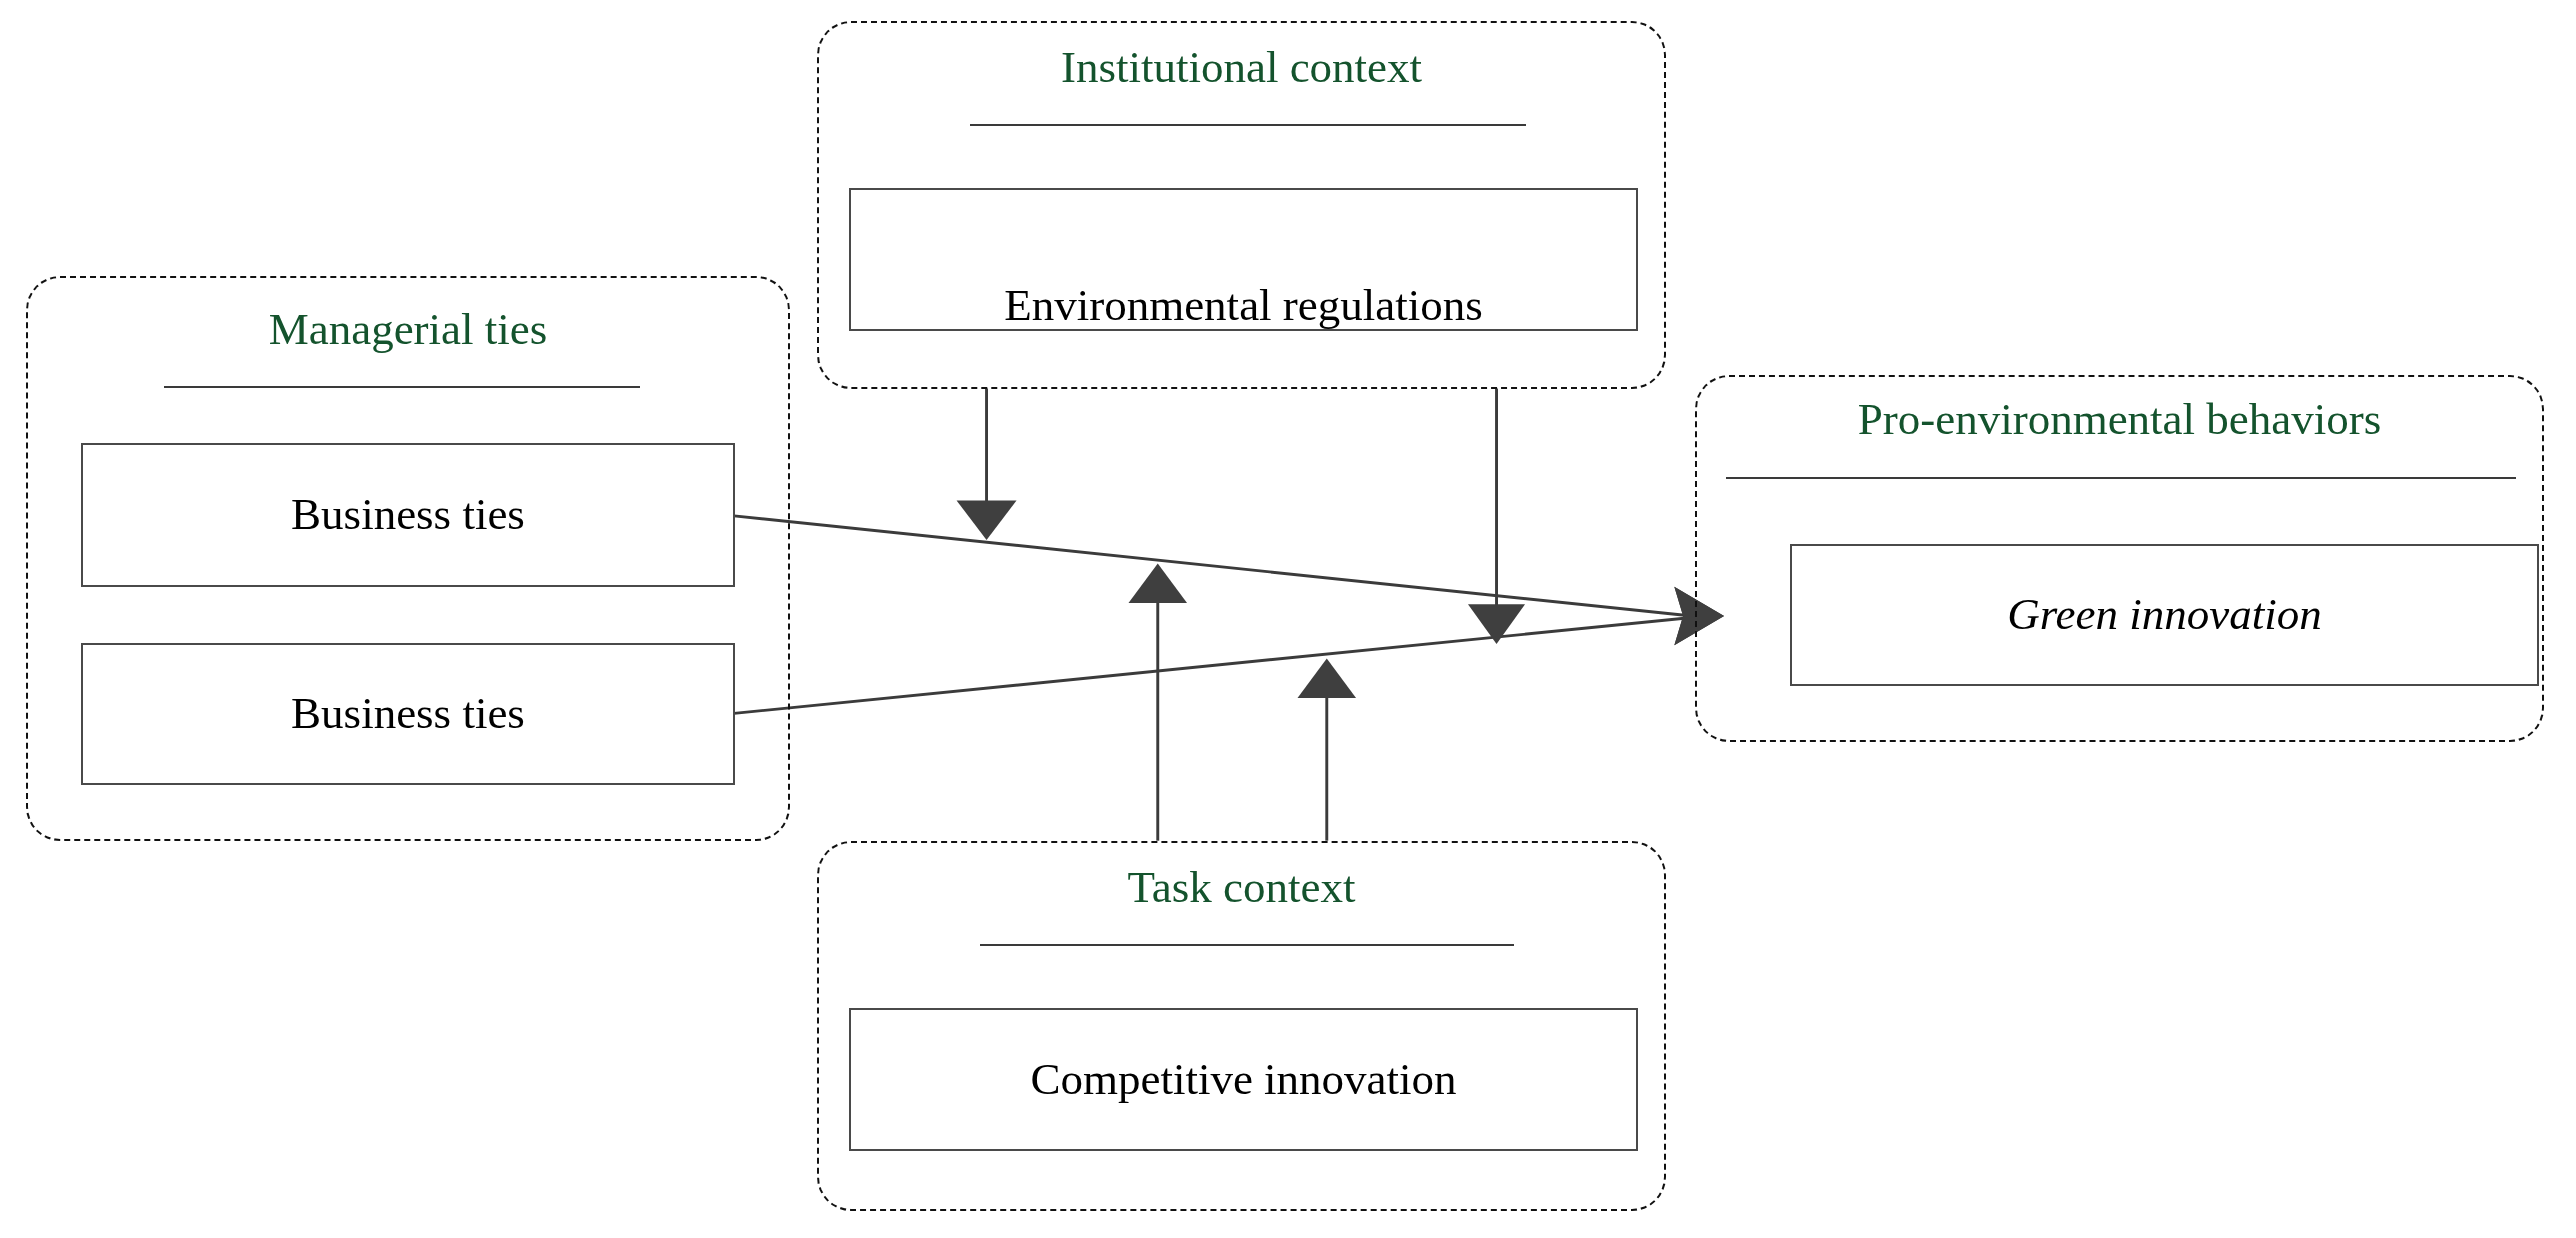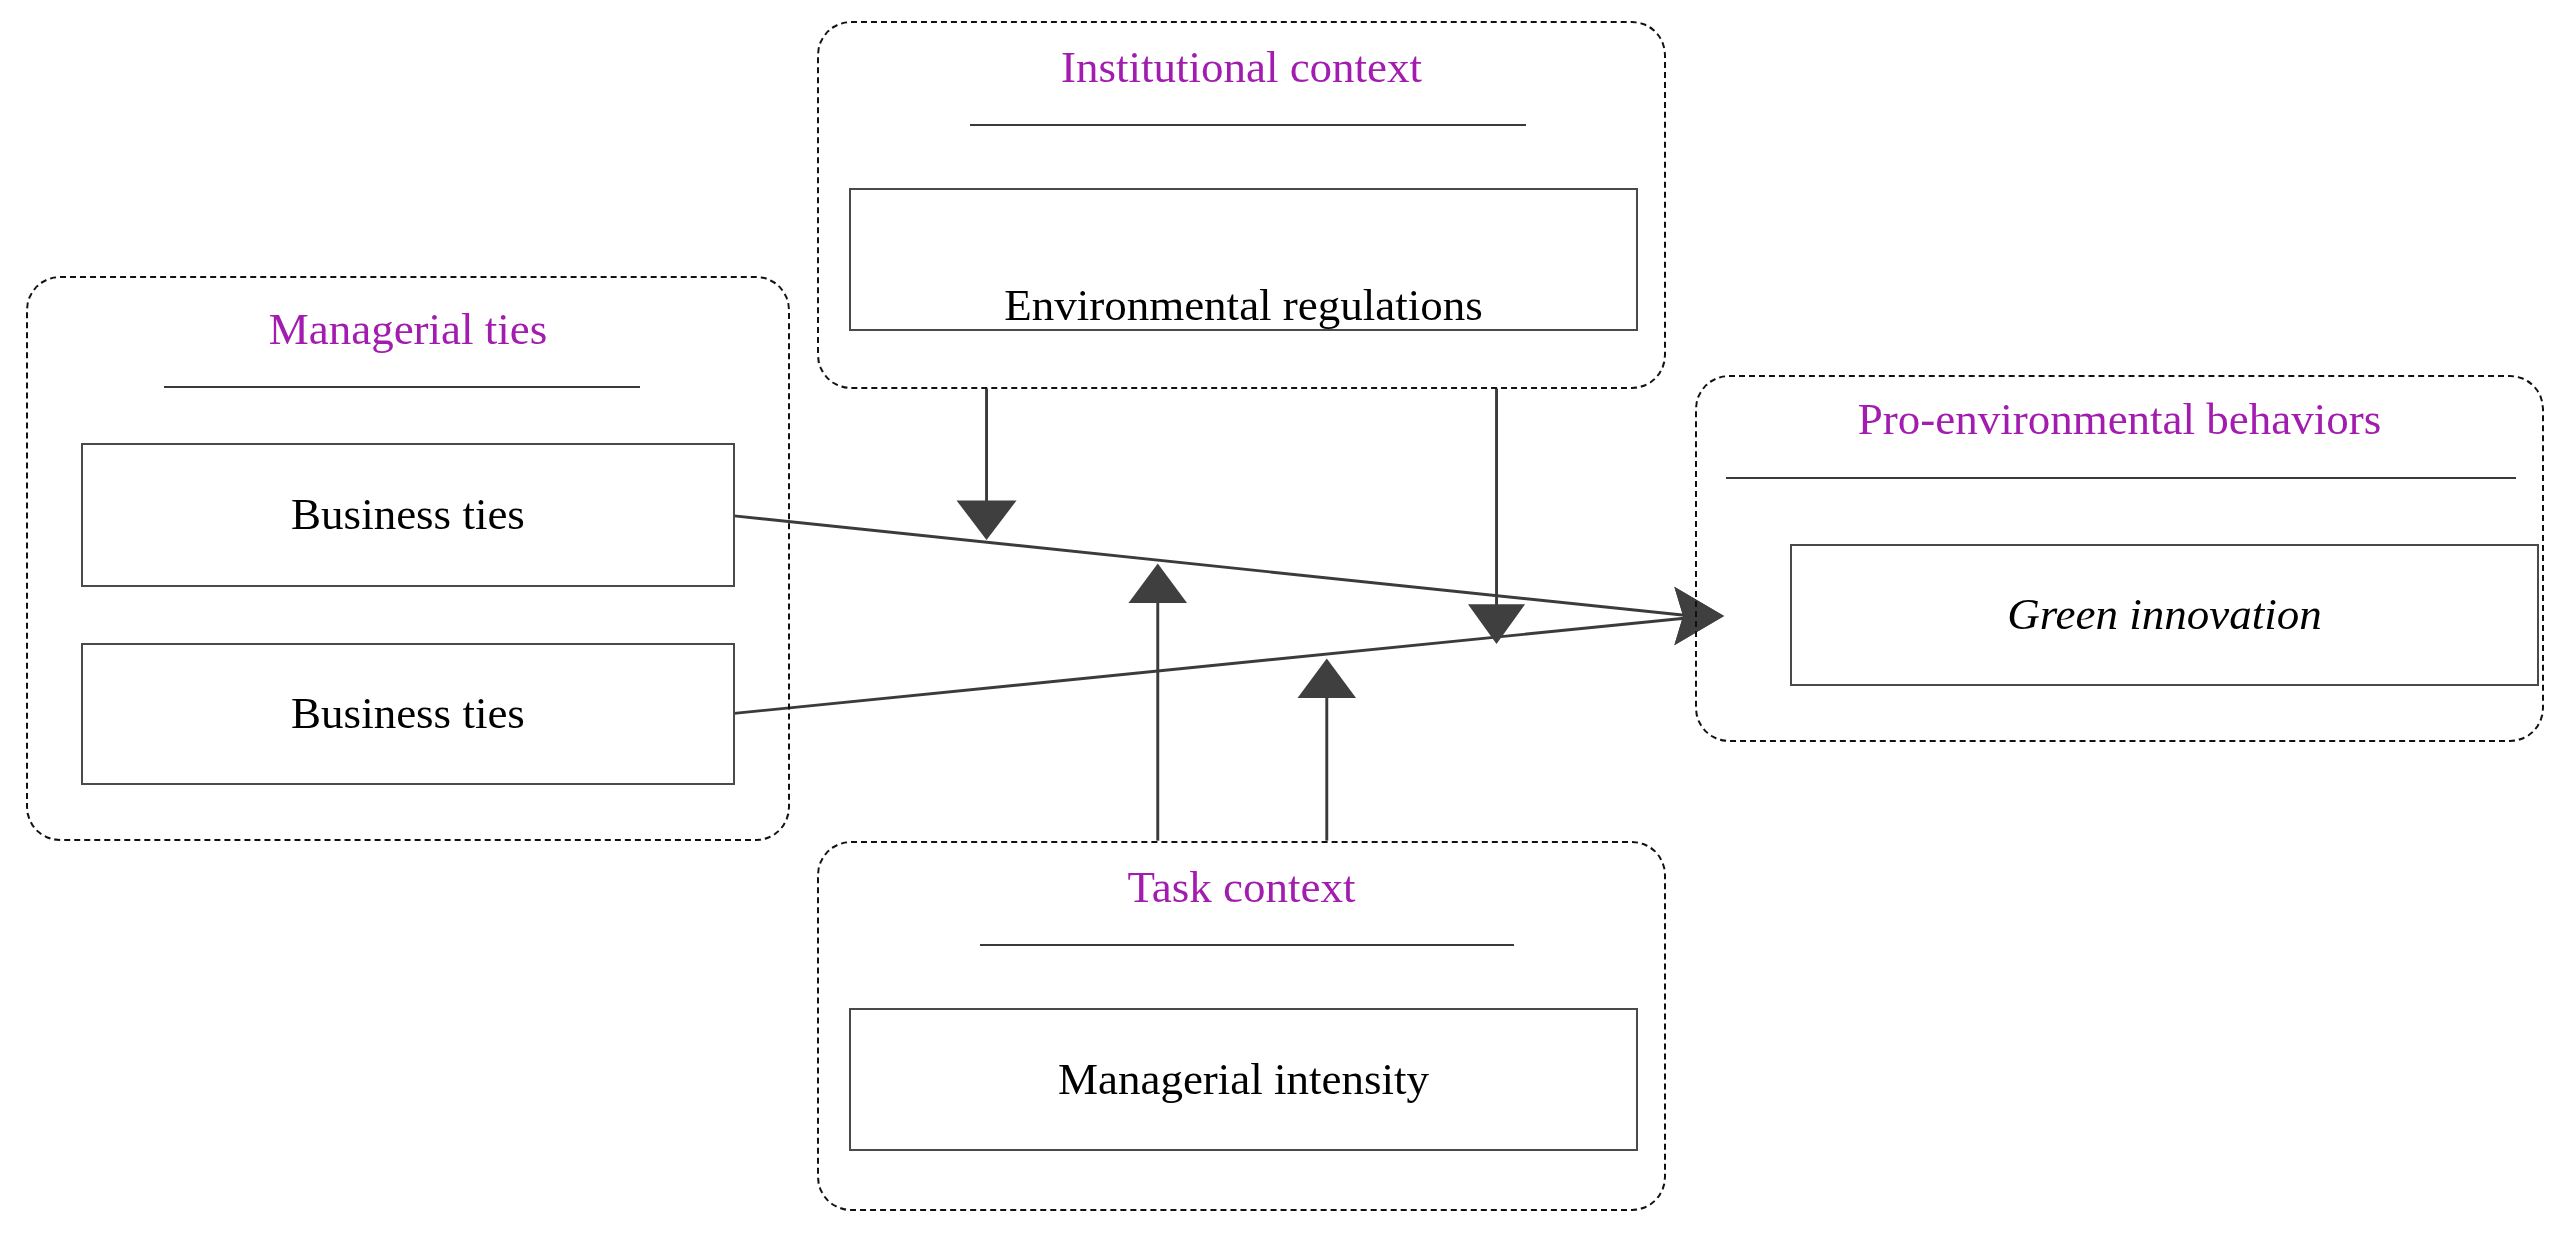--- a/index.html
+++ b/index.html
@@ -25,21 +25,21 @@
     border: 2.9px dashed #111111;
     border-radius: 34px;
     box-sizing: border-box;
     background: transparent;
   }
   .group-title {
     position: absolute;
     left: 0;
     right: 0;
     text-align: center;
-    color: #a21caf;
+    color: #14532d;
     font-size: 45px;
     line-height: 1.05;
     white-space: nowrap;
     font-family: "Liberation Serif", "DejaVu Serif", serif;
   }
   .group-underline {
     position: absolute;
     height: 0;
     border-top: 2.9px solid #3a3a3a;
   }
@@ -134,21 +134,21 @@
   </div>
   <div class="box" style="left:849px; top:188px; width:789px; height:143px;align-items:flex-end;">
     <span>Environmental regulations</span>
   </div>
 
   <div class="group" style="left:817px; top:841px; width:849px; height:370px;">
     <div class="group-title" style="top:20.5px;">Task context</div>
     <div class="group-underline" style="left:161px; top:101px; width:534px;"></div>
   </div>
   <div class="box" style="left:849px; top:1008px; width:789px; height:143px;">
-    <span>Managerial intensity</span>
+    <span>Competitive innovation</span>
   </div>
 
   <div class="group" style="left:1695px; top:375px; width:849px; height:367px;">
     <div class="group-title" style="top:19px;">Pro-environmental behaviors</div>
     <div class="group-underline" style="left:29px; top:100px; width:790px;"></div>
   </div>
   <div class="box" style="left:1790px; top:544px; width:749px; height:142px;font-style:italic;">
     <span>Green innovation</span>
   </div>
 

